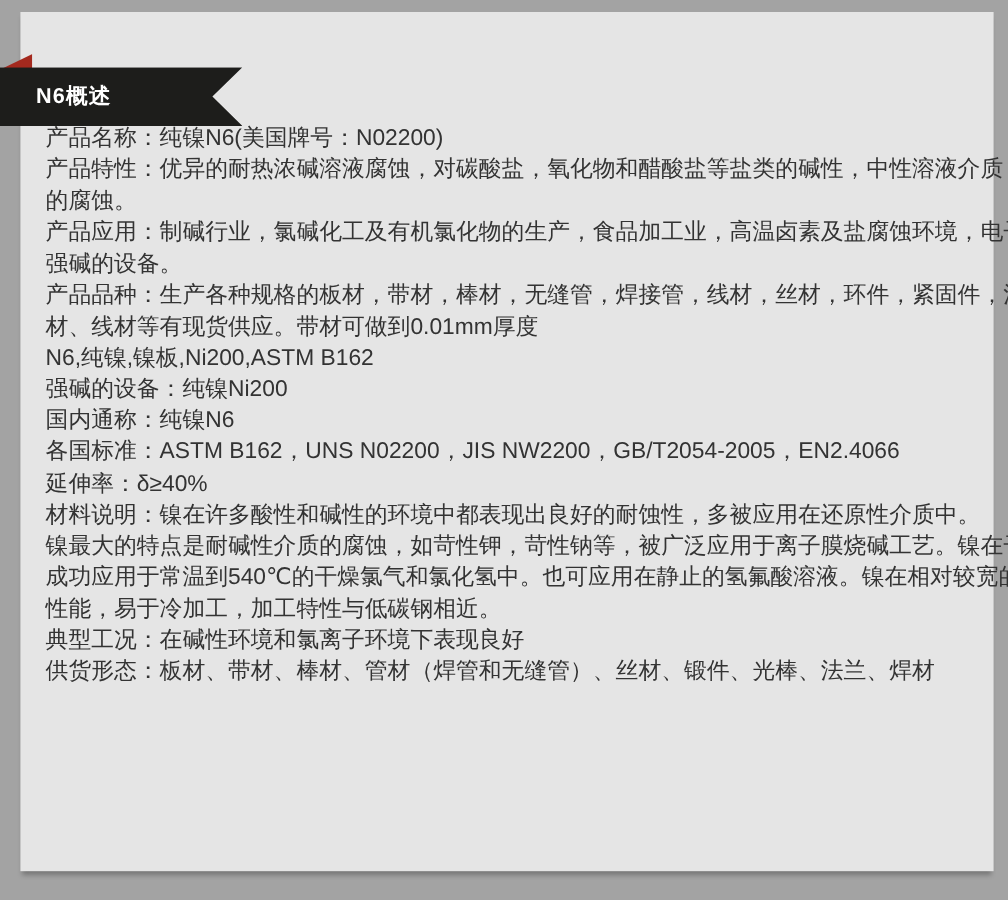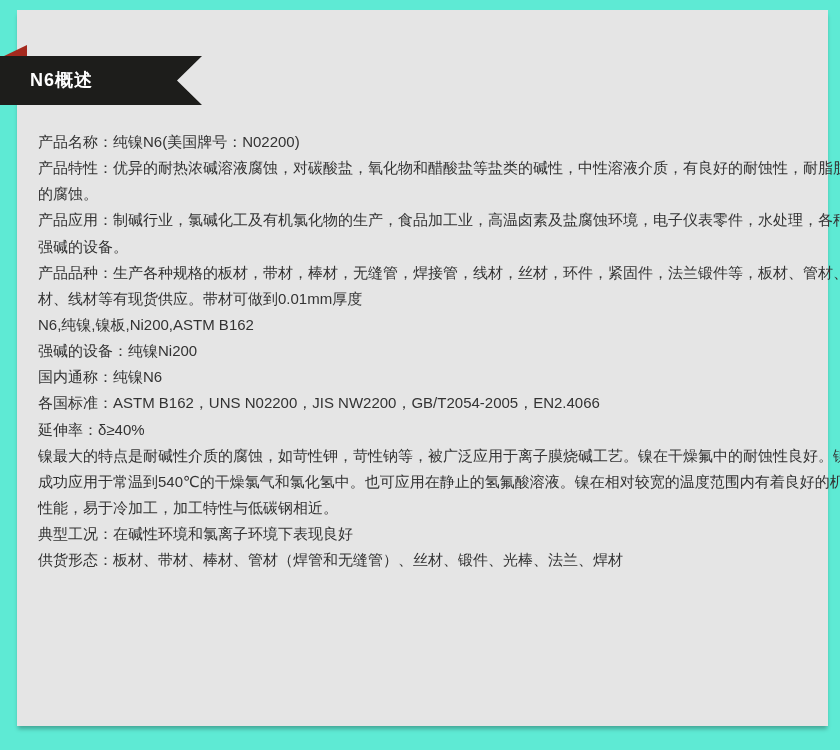--- a/index.html
+++ b/index.html
@@ -8,21 +8,21 @@
     background: #ffffff;
     width: 840px;
     height: 750px;
     font-family: "Liberation Sans", "DejaVu Sans", sans-serif;
     overflow: hidden;
   }
   .page {
     position: relative;
     width: 840px;
     height: 750px;
-    background: #5eead4;
+    background: #a3a3a3;
   }
   .panel {
     position: absolute;
     left: 17px;
     top: 10px;
     width: 811px;
     height: 716px;
     background: #e5e5e5;
     box-shadow: 0 4px 4px -1px rgba(0,0,0,0.28);
   }
@@ -50,24 +50,24 @@
     color: #ffffff;
     font-size: 18px;
     font-weight: bold;
     letter-spacing: 1px;
     padding-left: 30px;
     padding-bottom: 2px;
   }
   .content {
     position: absolute;
     left: 38px;
-    top: 129px;
+    top: 103px;
     width: 782px;
     color: #333333;
-    font-size: 15px;
+    font-size: 19px;
     line-height: 26.15px;
   }
   .line {
     white-space: nowrap;
     height: 26.15px;
   }
 </style>
 </head>
 <body>
 
@@ -87,20 +87,21 @@
     <div class="line">的腐蚀。</div>
     <div class="line">产品应用：制碱行业，氯碱化工及有机氯化物的生产，食品加工业，高温卤素及盐腐蚀环境，电子仪表零件，水处理，各种耐</div>
     <div class="line">强碱的设备。</div>
     <div class="line">产品品种：生产各种规格的板材，带材，棒材，无缝管，焊接管，线材，丝材，环件，紧固件，法兰锻件等，板材、管材、棒</div>
     <div class="line">材、线材等有现货供应。带材可做到0.01mm厚度</div>
     <div class="line">N6,纯镍,镍板,Ni200,ASTM B162</div>
     <div class="line">强碱的设备：纯镍Ni200</div>
     <div class="line">国内通称：纯镍N6</div>
     <div class="line">各国标准：ASTM B162，UNS N02200，JIS NW2200，GB/T2054-2005，EN2.4066</div>
     <div class="line">延伸率：δ≥40%</div>
+    <div class="line">材料说明：镍在许多酸性和碱性的环境中都表现出良好的耐蚀性，多被应用在还原性介质中。</div>
     <div class="line">镍最大的特点是耐碱性介质的腐蚀，如苛性钾，苛性钠等，被广泛应用于离子膜烧碱工艺。镍在干燥氟中的耐蚀性良好。镍还</div>
     <div class="line">成功应用于常温到540℃的干燥氯气和氯化氢中。也可应用在静止的氢氟酸溶液。镍在相对较宽的温度范围内有着良好的机械</div>
     <div class="line">性能，易于冷加工，加工特性与低碳钢相近。</div>
     <div class="line">典型工况：在碱性环境和氯离子环境下表现良好</div>
     <div class="line">供货形态：板材、带材、棒材、管材（焊管和无缝管）、丝材、锻件、光棒、法兰、焊材</div>
   </div>
 
 </div>
 
 </body></html>

